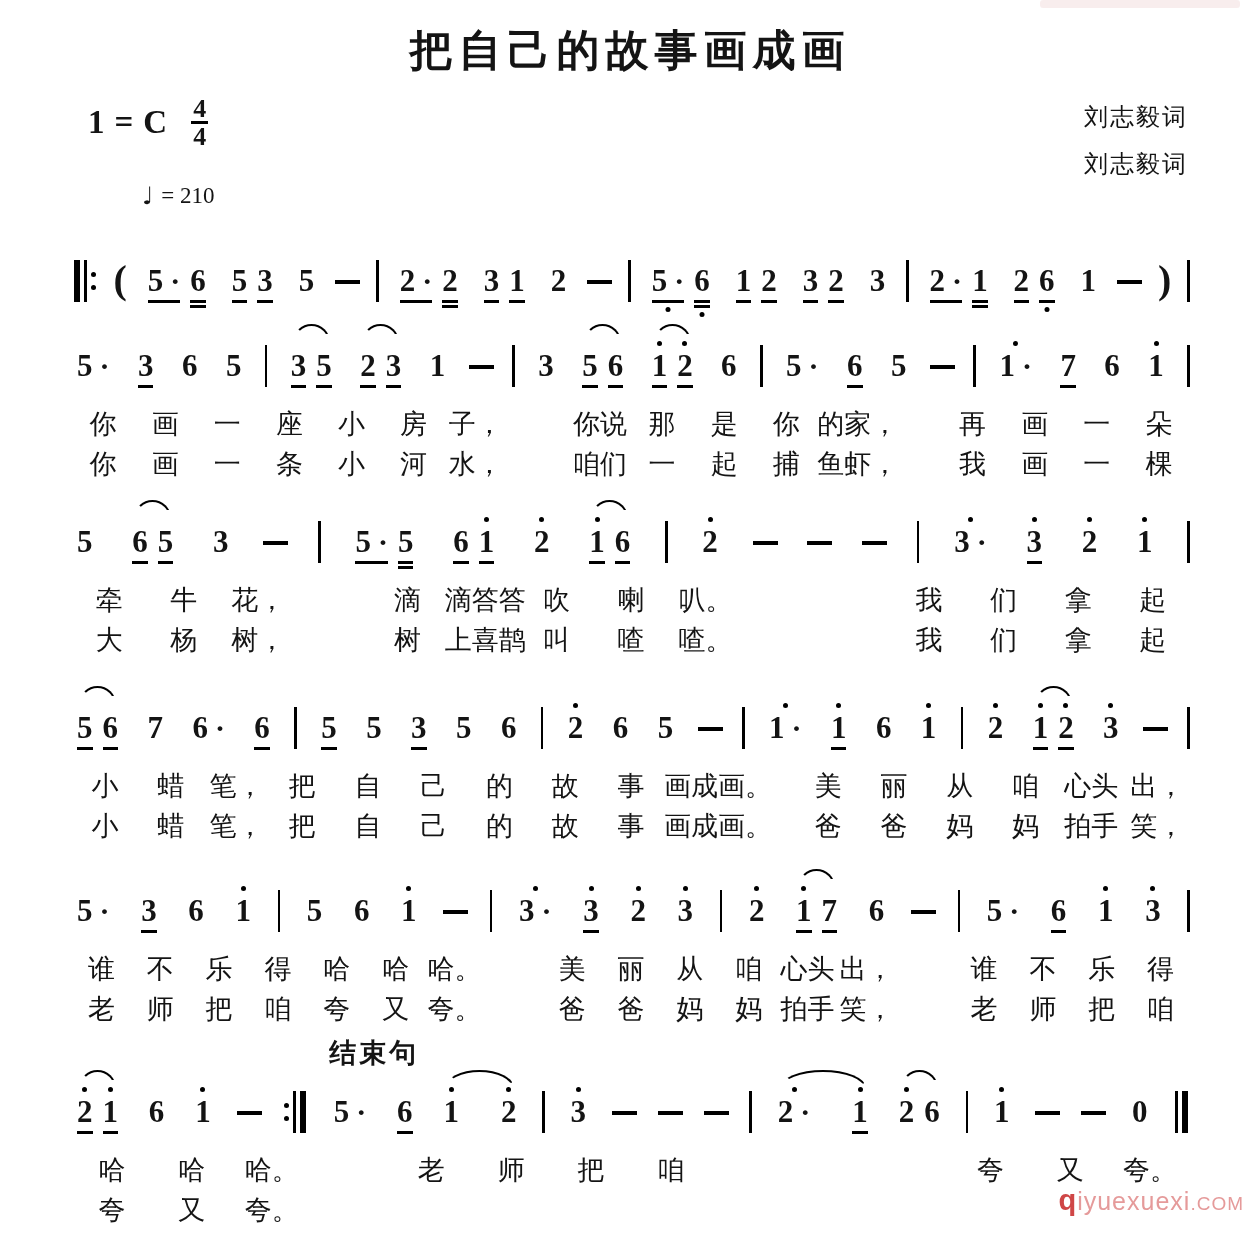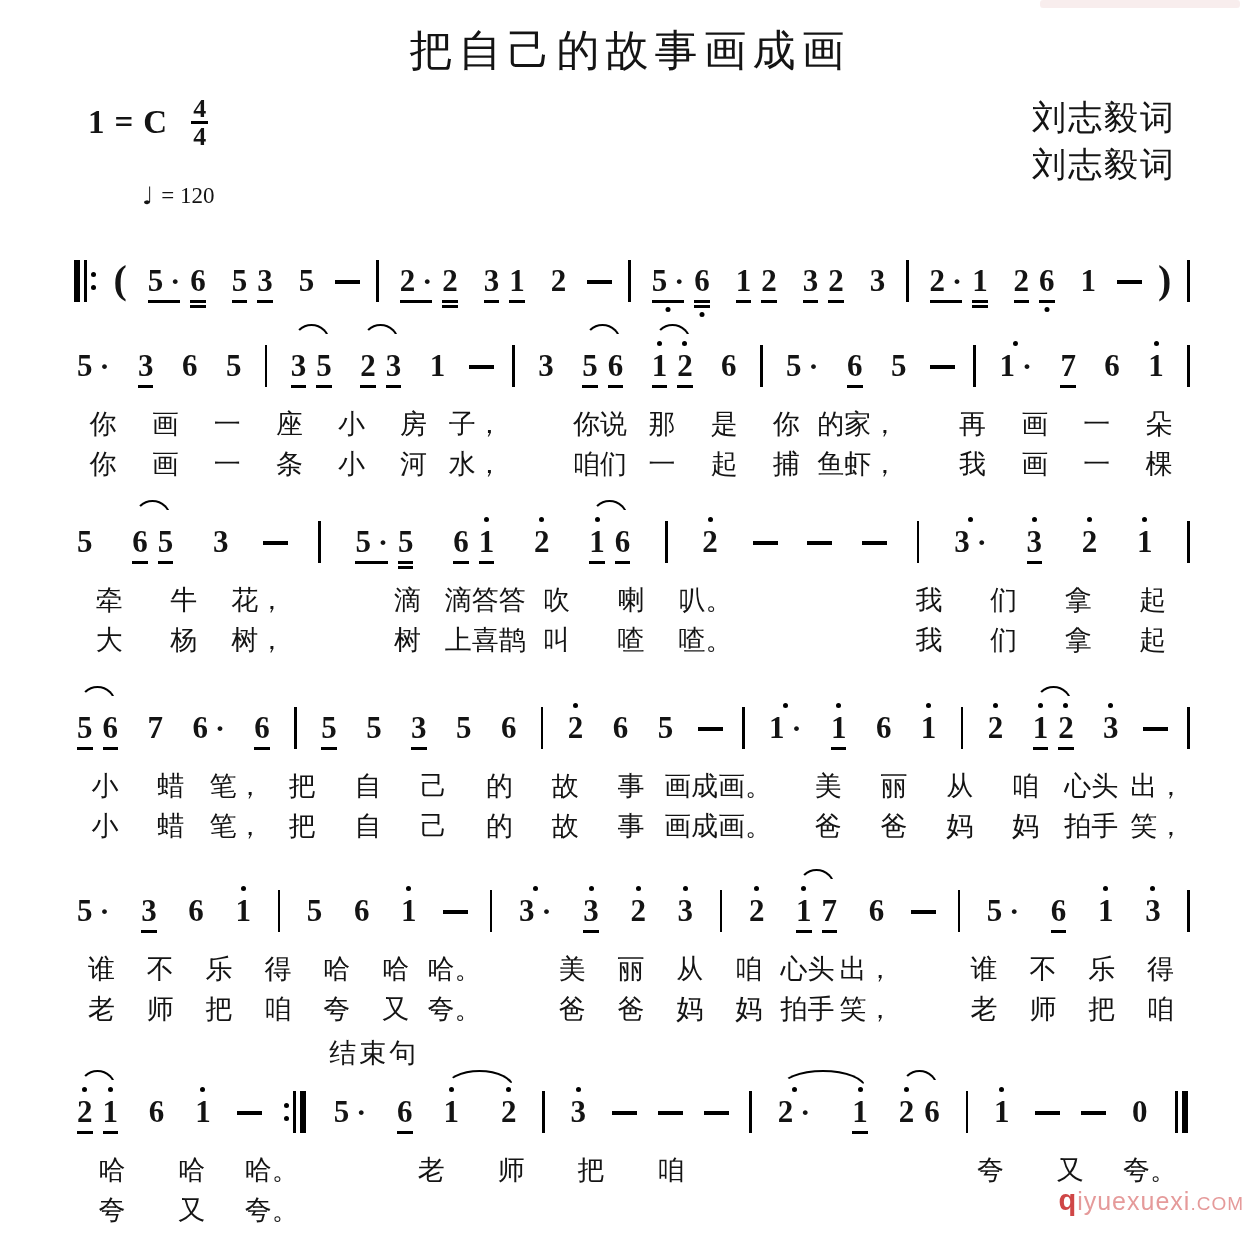--- a/index.html
+++ b/index.html
@@ -4,35 +4,35 @@
 <style>
   html,body { margin:0; padding:0; }
   body {
     width:1260px; height:1243px; position:relative; overflow:hidden;
     background:#ffffff; color:#141414;
     font-family:"Liberation Serif", serif;
   }
   
   .title {
     position:absolute; top:22px; left:0; width:100%;
-    text-align:center; font-size:43px; font-weight:normal; letter-spacing:6px;
+    text-align:center; font-size:43px; font-weight:bold; letter-spacing:6px;
   }
   .keysig {
     position:absolute; left:88px; top:96px;
     display:flex; align-items:center; font-size:33px; font-weight:bold;
   }
   .keysig .kpart { margin-right:10px; }
   .timesig {
     display:inline-flex; flex-direction:column; align-items:center;
     margin-left:14px; font-weight:bold; font-size:26px; line-height:25px;
   }
   .timesig .ts-top { border-bottom:3px solid #000; padding:0 2px; }
   .credits {
-    position:absolute; right:84px; top:94px;
-    font-size:34px; line-height:47px; letter-spacing:2px; text-align:center;
+    position:absolute; right:72px; top:94px;
+    font-size:24px; line-height:47px; letter-spacing:2px; text-align:center;
   }
   .tempo {
     position:absolute; left:142px; top:182px; font-size:23px; display:flex; align-items:center;
   }
   .tempo .tnote { font-family:"DejaVu Sans", sans-serif; font-size:24px; margin-right:8px; }
   .wm-top {
     position:absolute; top:0; left:1040px; width:200px; height:8px;
     background:#f3dede; opacity:.55; border-radius:3px;
   }
   
@@ -63,21 +63,21 @@
   .nbot .odot.low { position:absolute; left:50%; transform:translateX(-50%); }
   .barline { width:2.5px; height:42px; background:#000; margin-top:22px; }
   .dash { width:25px; height:4px; background:#000; margin-top:42px; }
   .sym { font-size:40px; line-height:42px; margin-top:21px; font-weight:bold; }
   .rep { display:flex; align-items:center; margin-top:22px; height:42px; }
   .rep > div { margin:0 2px; }
   .rep .thick { width:6px; height:42px; background:#000; }
   .rep .thin { width:2.5px; height:42px; background:#000; }
   .rdots { display:flex; flex-direction:column; justify-content:center; height:42px; }
   .rdots .rdot { width:5px; height:5px; border-radius:50%; background:#000; margin:4px 0; }
-  .ending-label { position:absolute; left:23%; top:-34px; font-size:27px; letter-spacing:3px; }
+  .ending-label { position:absolute; left:23%; top:-34px; font-size:27px; letter-spacing:3px;font-weight:bold; }
   
   .lyrics { margin-top:4px; }
   .lyr-row { display:flex; width:100%; font-size:27px; line-height:40px; }
   .syl { flex:1 1 0; min-width:0; text-align:center; white-space:nowrap; }
   
   .watermark {
     position:absolute; right:16px; bottom:26px;
     font-family:"Liberation Sans", sans-serif; font-size:25px; letter-spacing:1px;
   }
   .wm-q { font-weight:bold; font-size:29px; }
@@ -100,21 +100,21 @@
   </span>
 </div>
 
 <div class="credits">
   <div>刘志毅词</div>
   <div>刘志毅词</div>
 </div>
 
 <div class="tempo">
   <span class="tnote">♩</span>
-  <span>= 120</span>
+  <span>= 210</span>
 </div>
 
 <div class="score" id="score">
     <div class="line-block mb8">
       <div class="mline">
         <div class="rep">
           <div class="thick"></div>
           <div class="thin"></div>
           <div class="rdots">
             <div class="rdot"></div>

